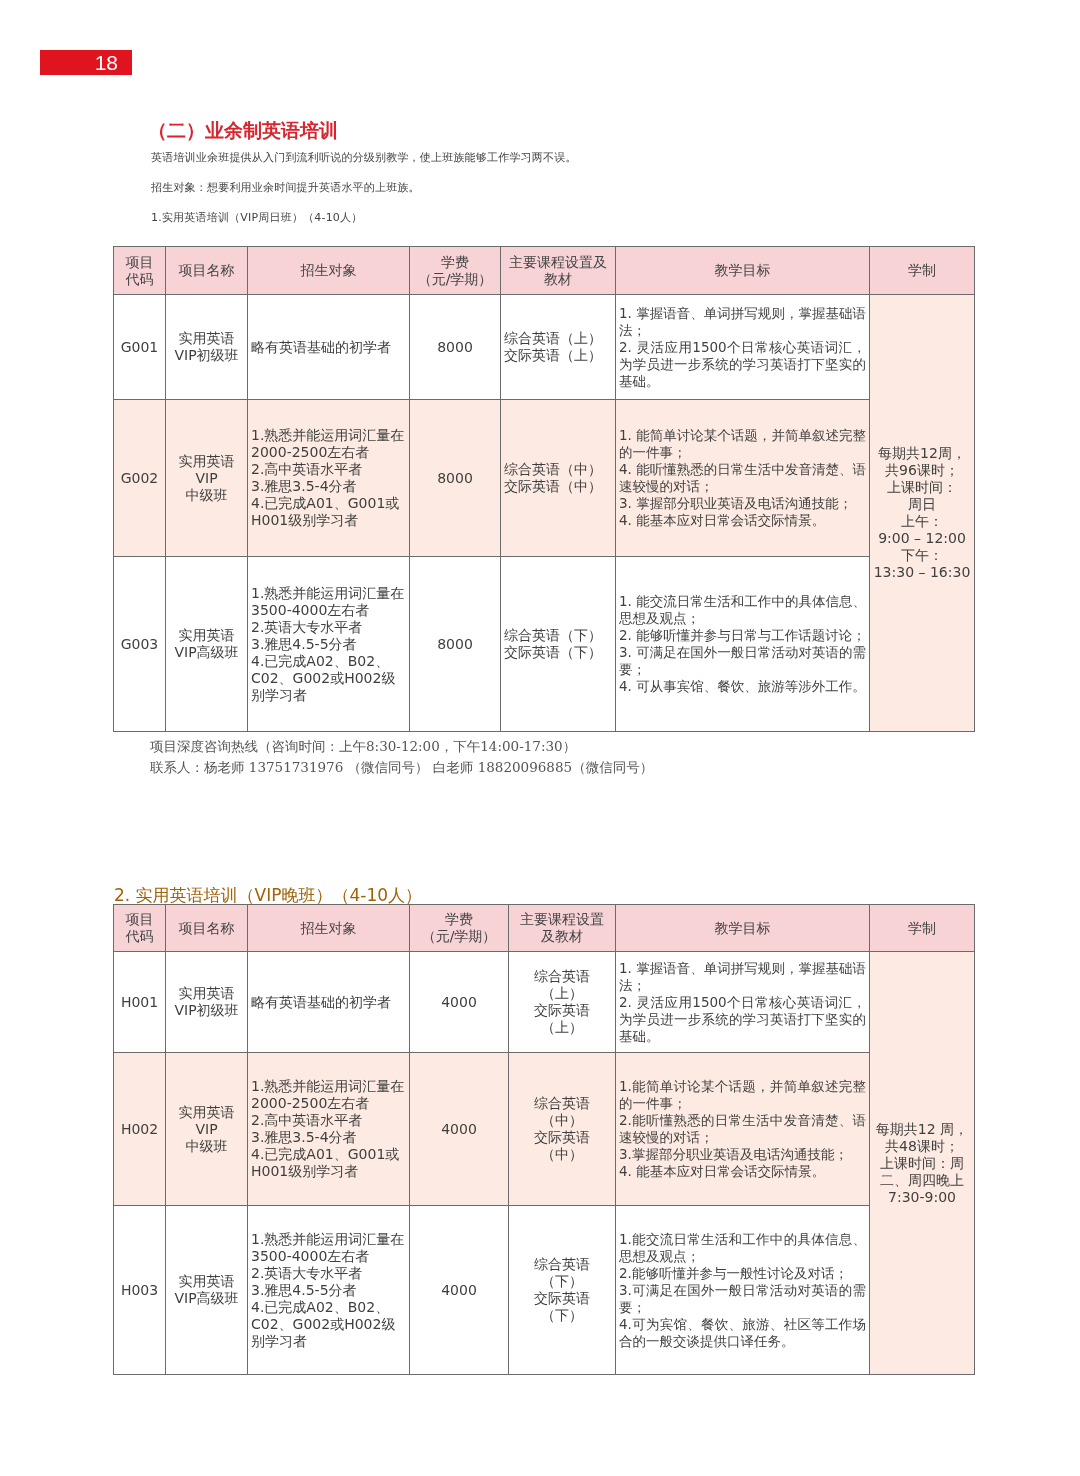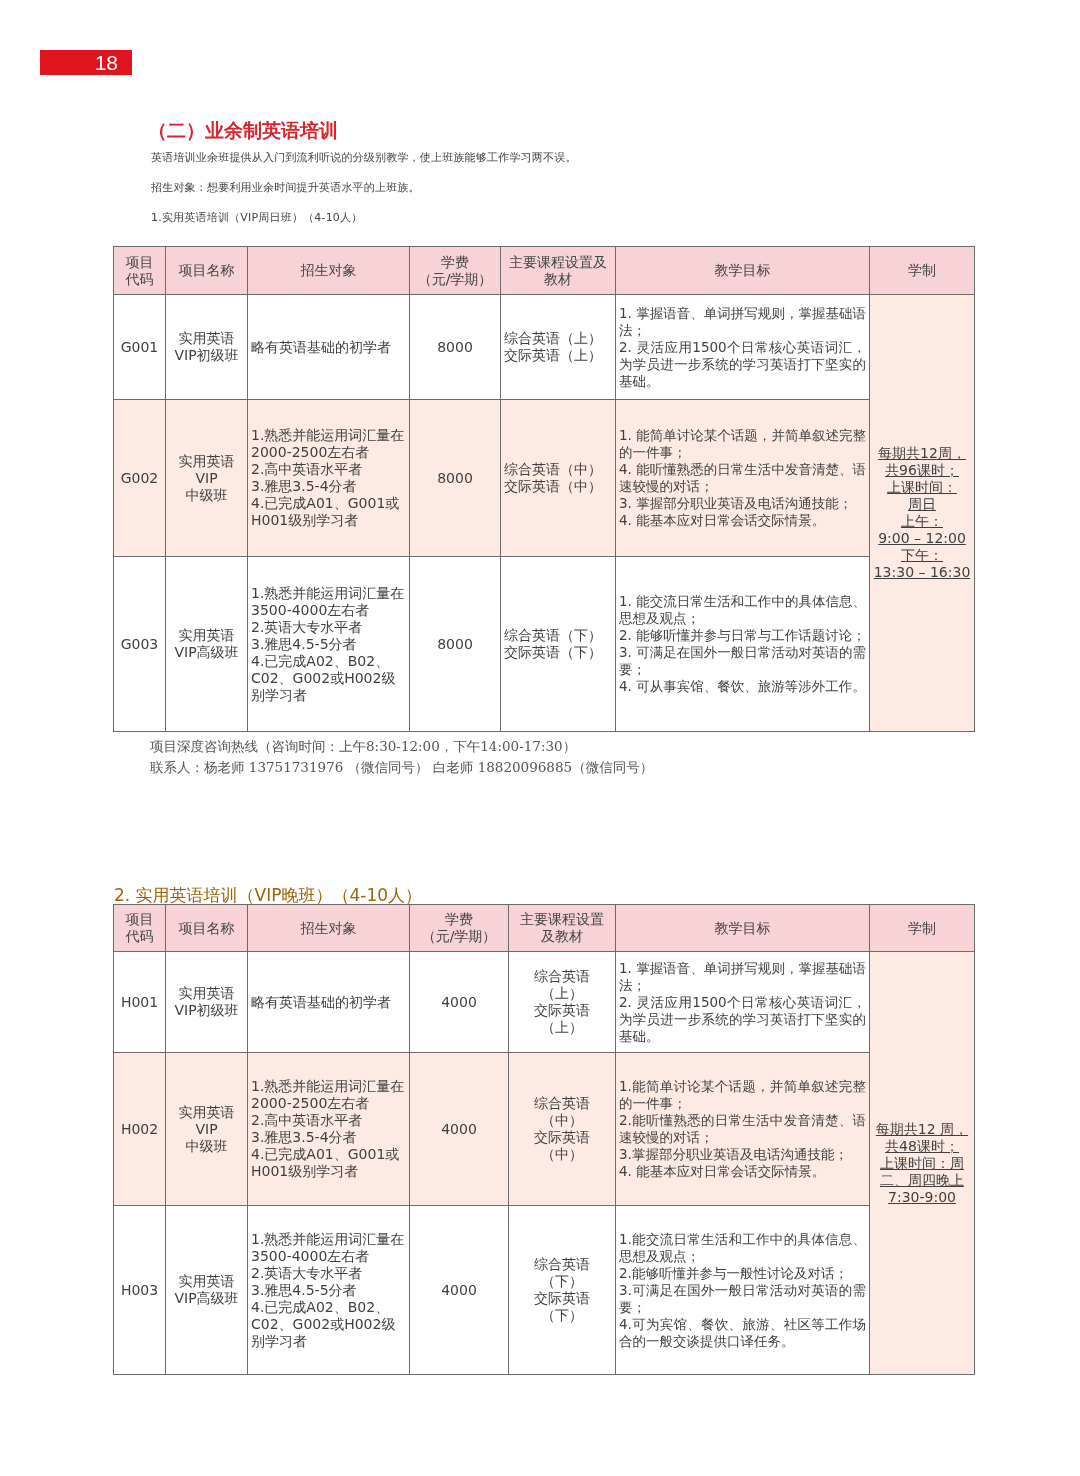--- a/index.html
+++ b/index.html
@@ -16,21 +16,21 @@
 
   table.course { position: absolute; border-collapse: collapse; table-layout: fixed; font-size: 14px; color: #3f3f3f; }
   table.course td, table.course th { border: 1px solid #6b6b6b; vertical-align: middle; line-height: 17px; }
   table.course th { background: #f7d3d6; font-weight: normal; text-align: center; color: #444; }
   .t1 { left: 113px; top: 246px; width: 861px; }
   .t2 { left: 113px; top: 904px; width: 861px; }
 
   .c { text-align: center; }
   .l { text-align: left; padding: 0 3px; }
   .peach td { background: #fdebe3; }
-  td.sched { background: #fdebe3 !important; text-align: center; text-decoration: underline; }
+  td.sched { background: #fdebe3 !important; text-align: center; }
   td.goal { font-size: 13.5px; padding: 0 3px; text-align: justify; }
   .ln { display: block; }
 
   .notes { position: absolute; left: 150px; top: 736px; font-family: "DejaVu Serif", "Liberation Serif", serif; font-size: 13.5px; color: #555; line-height: 21px; }
   .notes div { white-space: nowrap; }
 
   .sub-title-2 { position: absolute; left: 114px; top: 840px; font-size: 17px; color: #a16207; margin-top: 44px; }
 </style>
 </head>
 <body>

